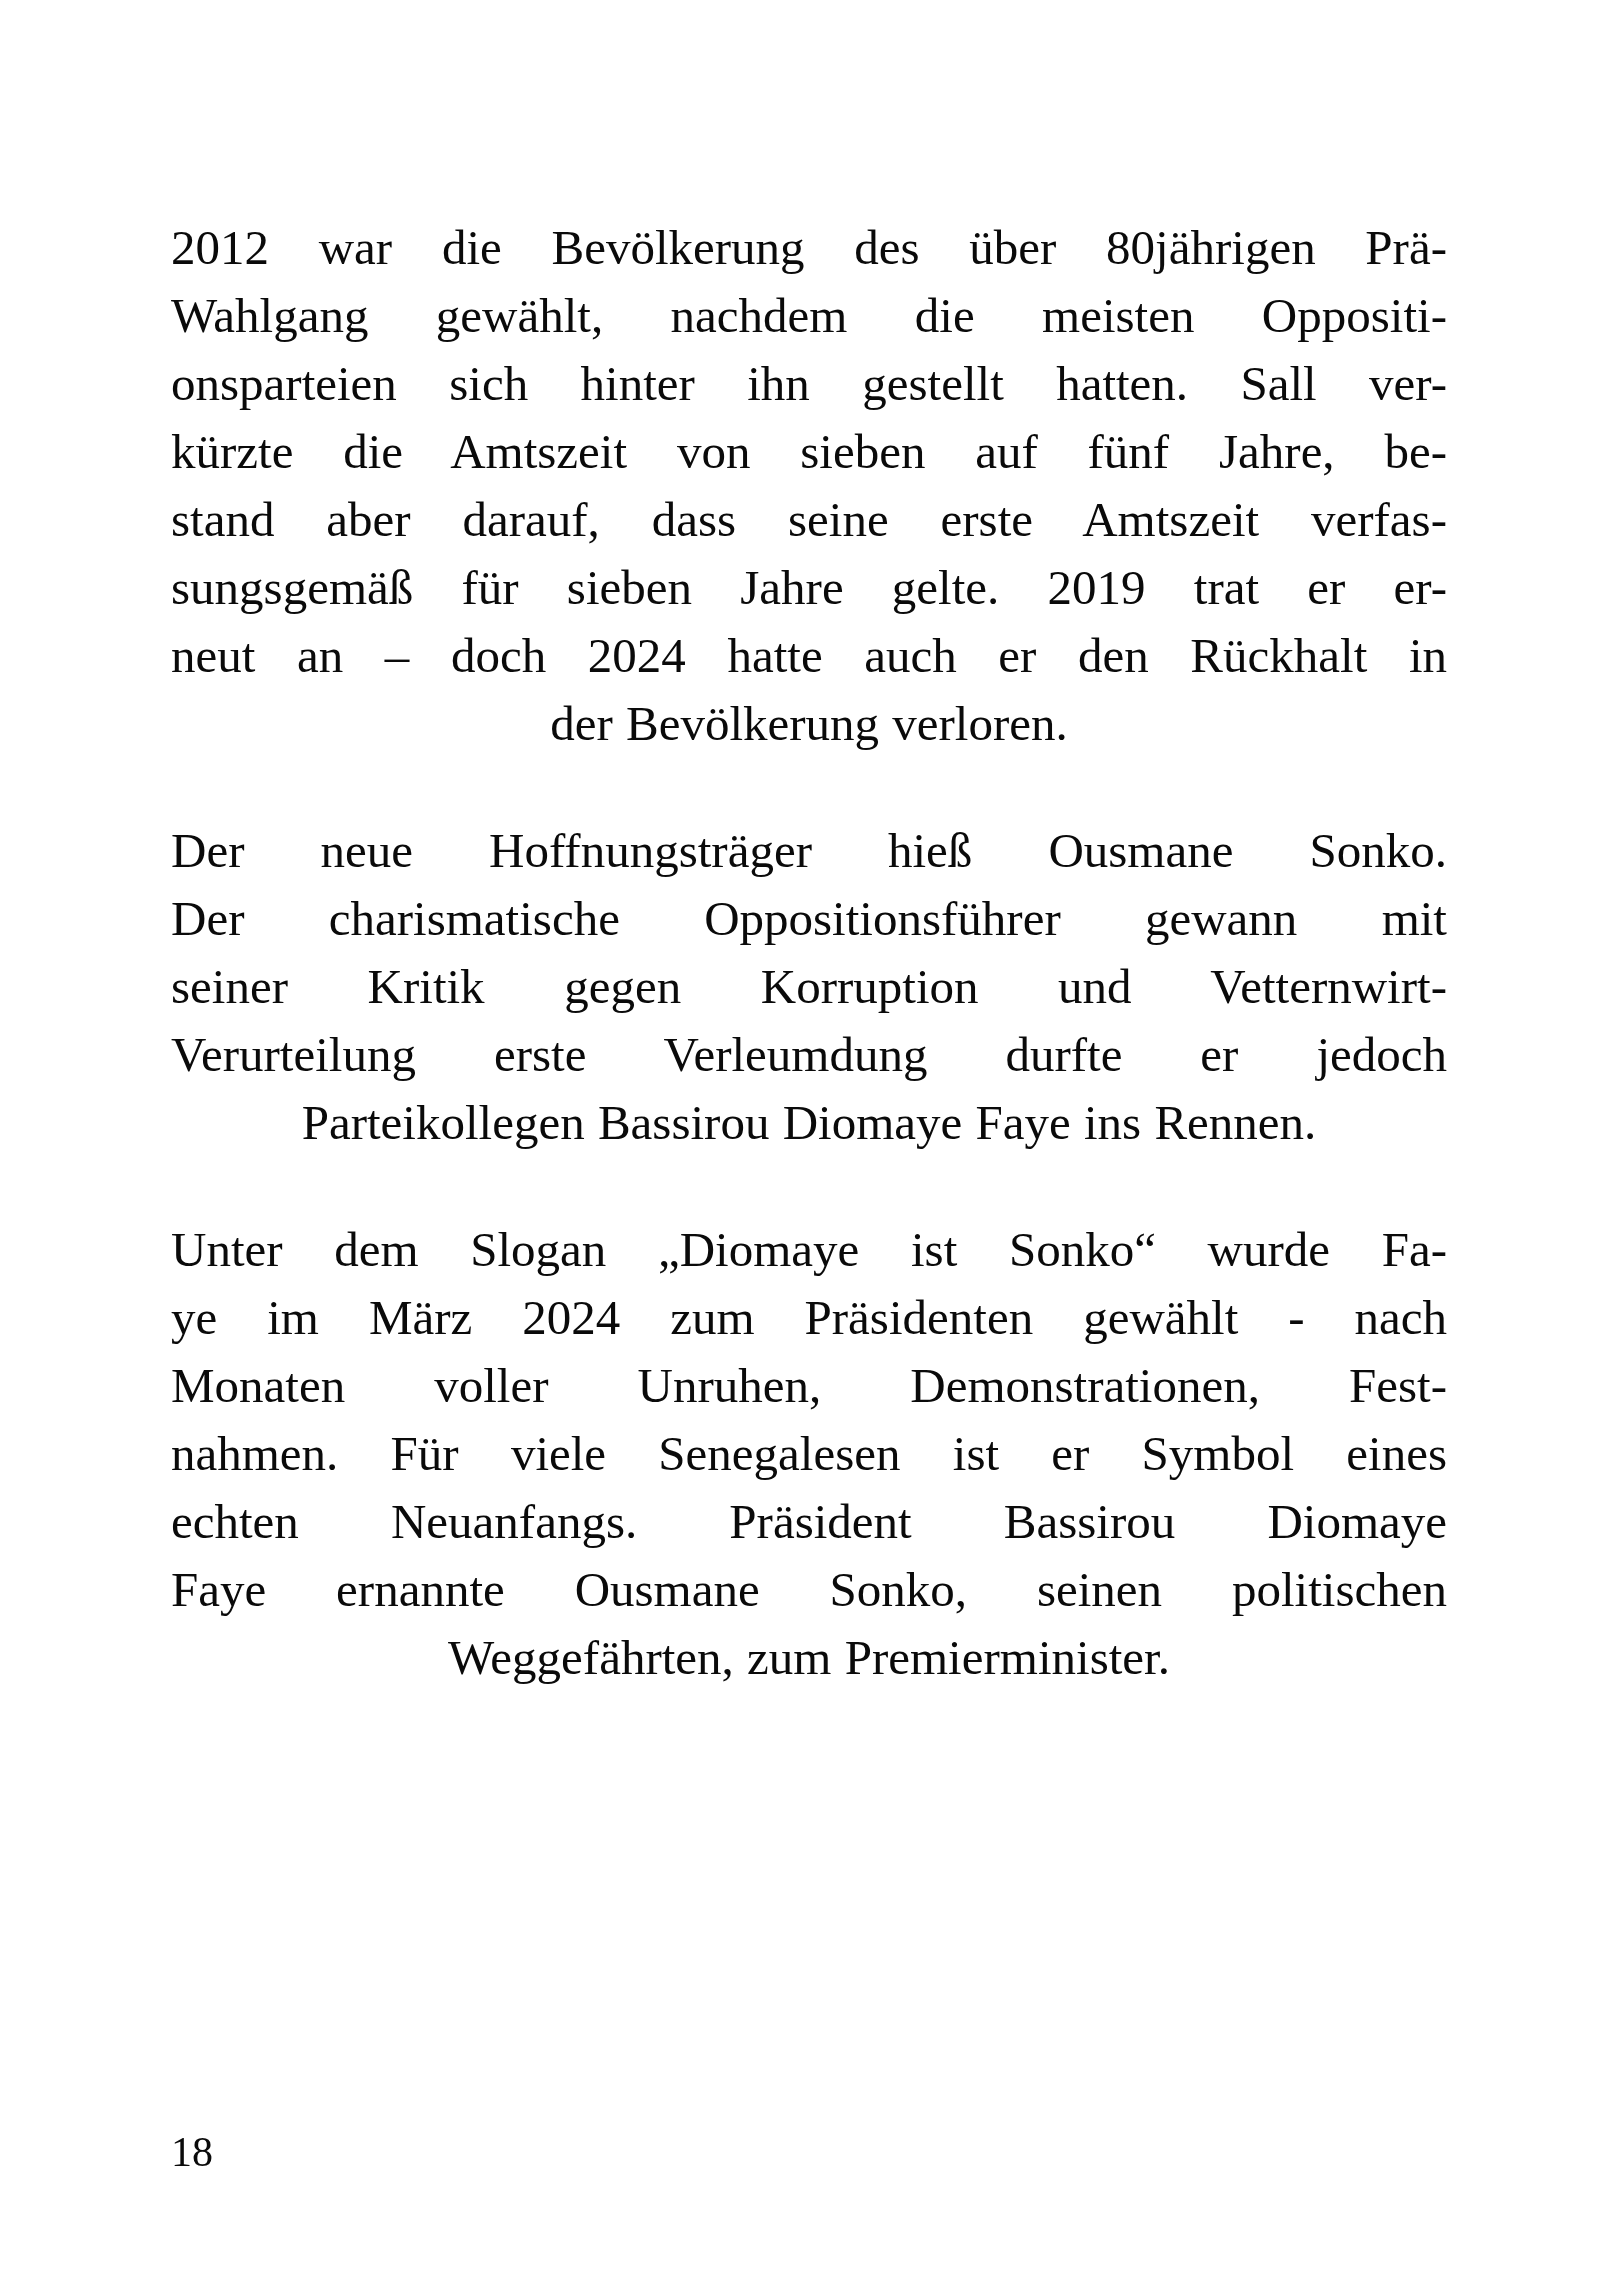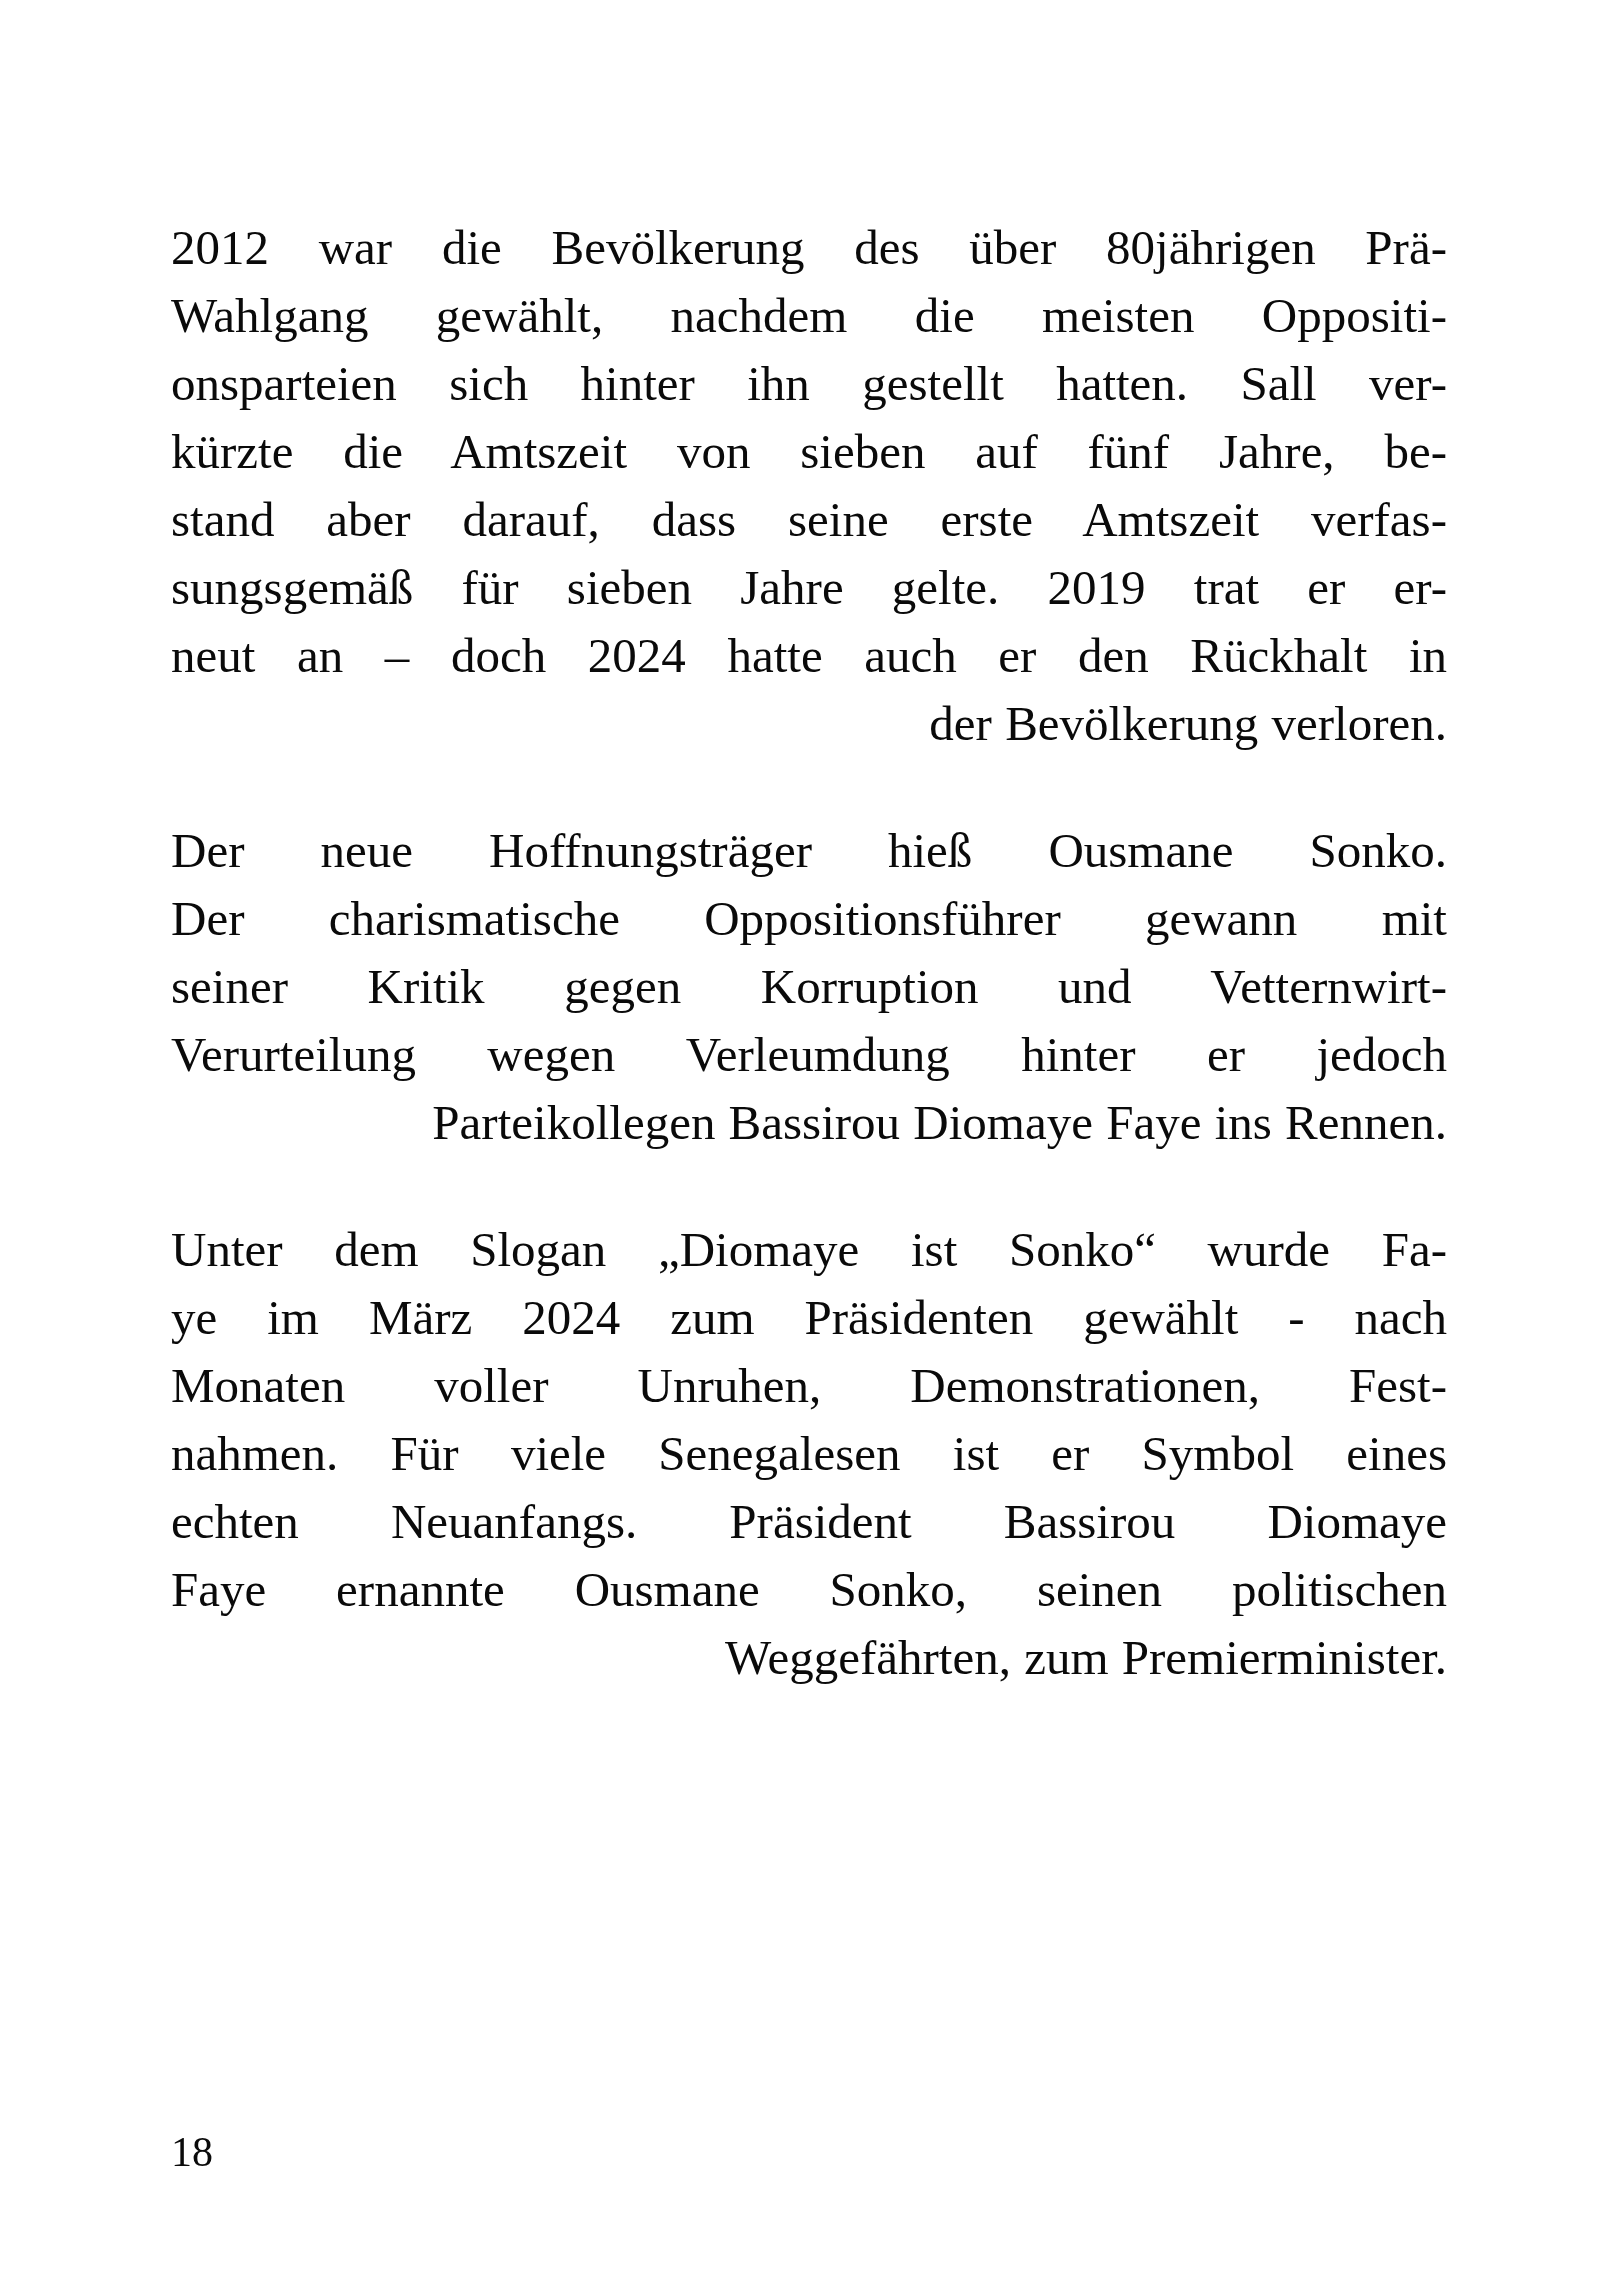--- a/index.html
+++ b/index.html
@@ -36,21 +36,21 @@
     word-spacing: 0.02em;
   }
   
   .line::after {
     content: "";
     display: inline-block;
     width: 100%;
     height: 0;
   }
   .line.last {
-    text-align: right;
+    text-align: center;
   }
   .line.last::after {
     content: none;
   }
   .page-number {
     position: absolute;
     left: 171px;
     top: 2127px;
     font-size: 42px;
     line-height: 51px;
@@ -71,21 +71,21 @@
       <div class="line">stand aber darauf, dass seine erste Amtszeit verfas-</div>
       <div class="line">sungsgemäß für sieben Jahre gelte. 2019 trat er er-</div>
       <div class="line">neut an – doch 2024 hatte auch er den Rückhalt in</div>
       <div class="line last">der Bevölkerung verloren.</div>
     </div>
 
     <div class="paragraph">
       <div class="line">Der neue Hoffnungsträger hieß Ousmane Sonko.</div>
       <div class="line">Der charismatische Oppositionsführer gewann mit</div>
       <div class="line">seiner Kritik gegen Korruption und Vetternwirt-</div>
-      <div class="line">Verurteilung wegen Verleumdung hinter er jedoch</div>
+      <div class="line">Verurteilung erste Verleumdung durfte er jedoch</div>
       <div class="line last">Parteikollegen Bassirou Diomaye Faye ins Rennen.</div>
     </div>
 
     <div class="paragraph">
       <div class="line">Unter dem Slogan „Diomaye ist Sonko“ wurde Fa-</div>
       <div class="line">ye im März 2024 zum Präsidenten gewählt - nach</div>
       <div class="line">Monaten voller Unruhen, Demonstrationen, Fest-</div>
       <div class="line">nahmen. Für viele Senegalesen ist er Symbol eines</div>
       <div class="line">echten Neuanfangs. Präsident Bassirou Diomaye</div>
       <div class="line">Faye ernannte Ousmane Sonko, seinen politischen</div>

